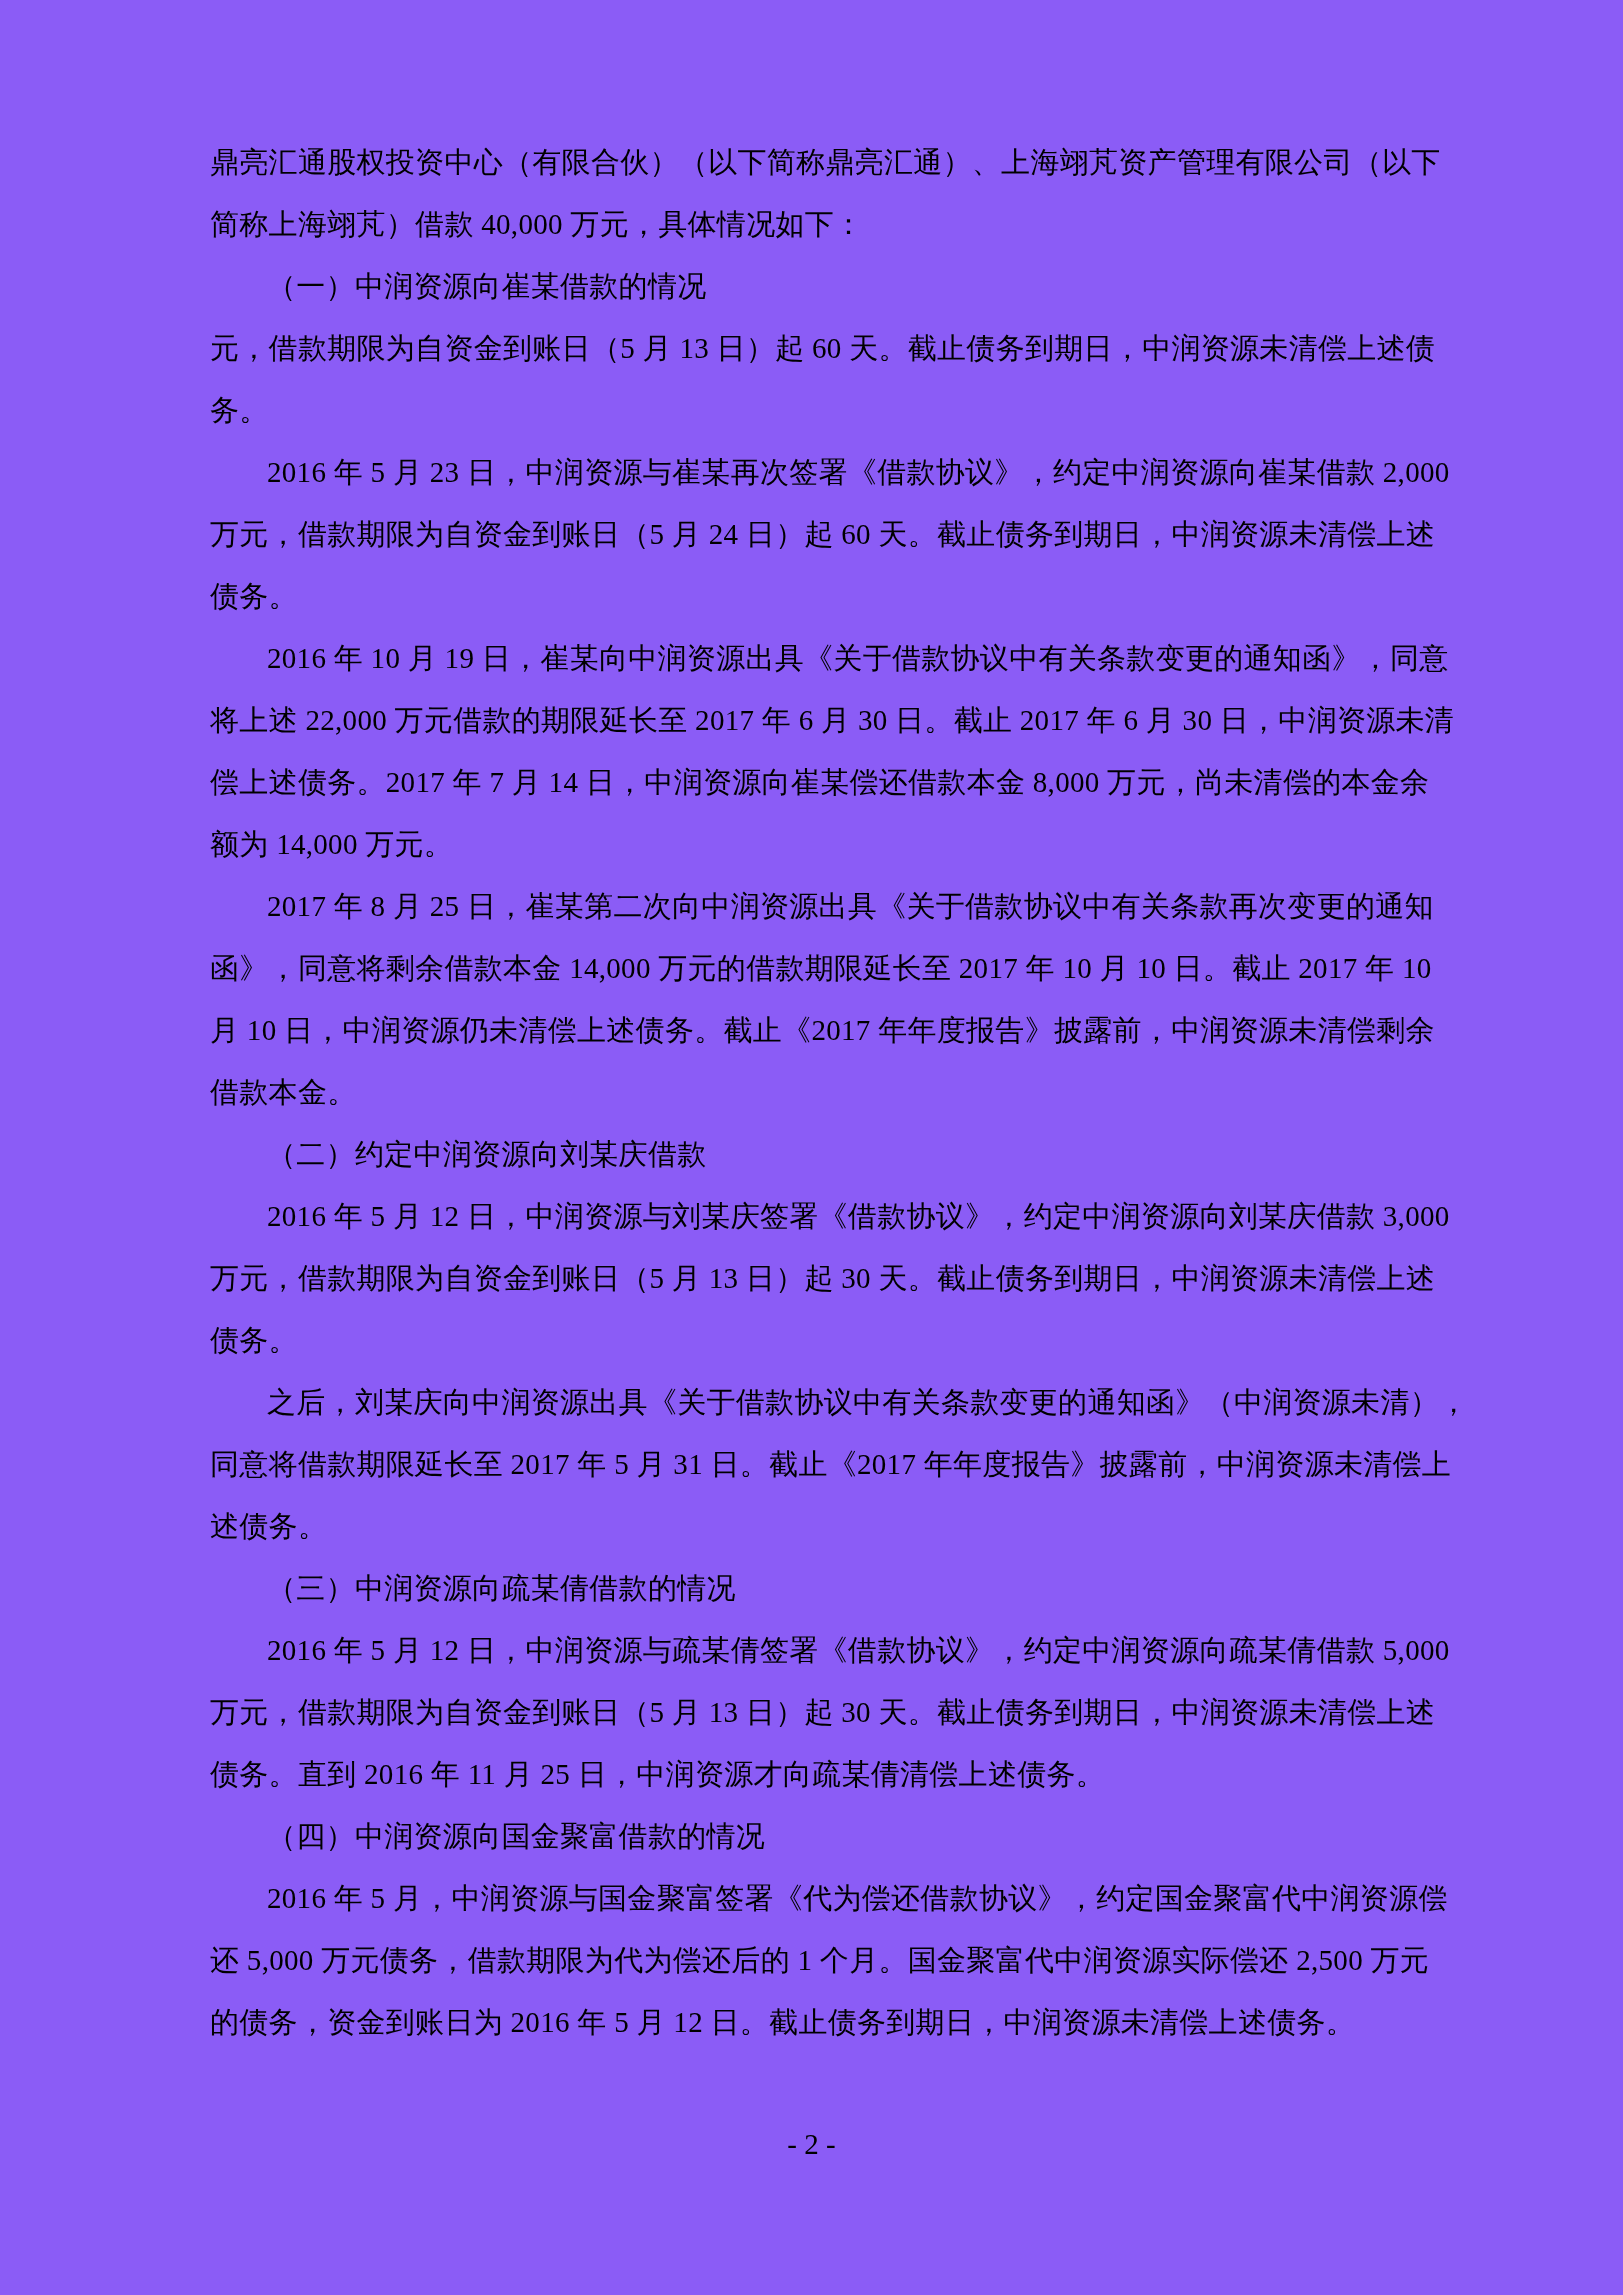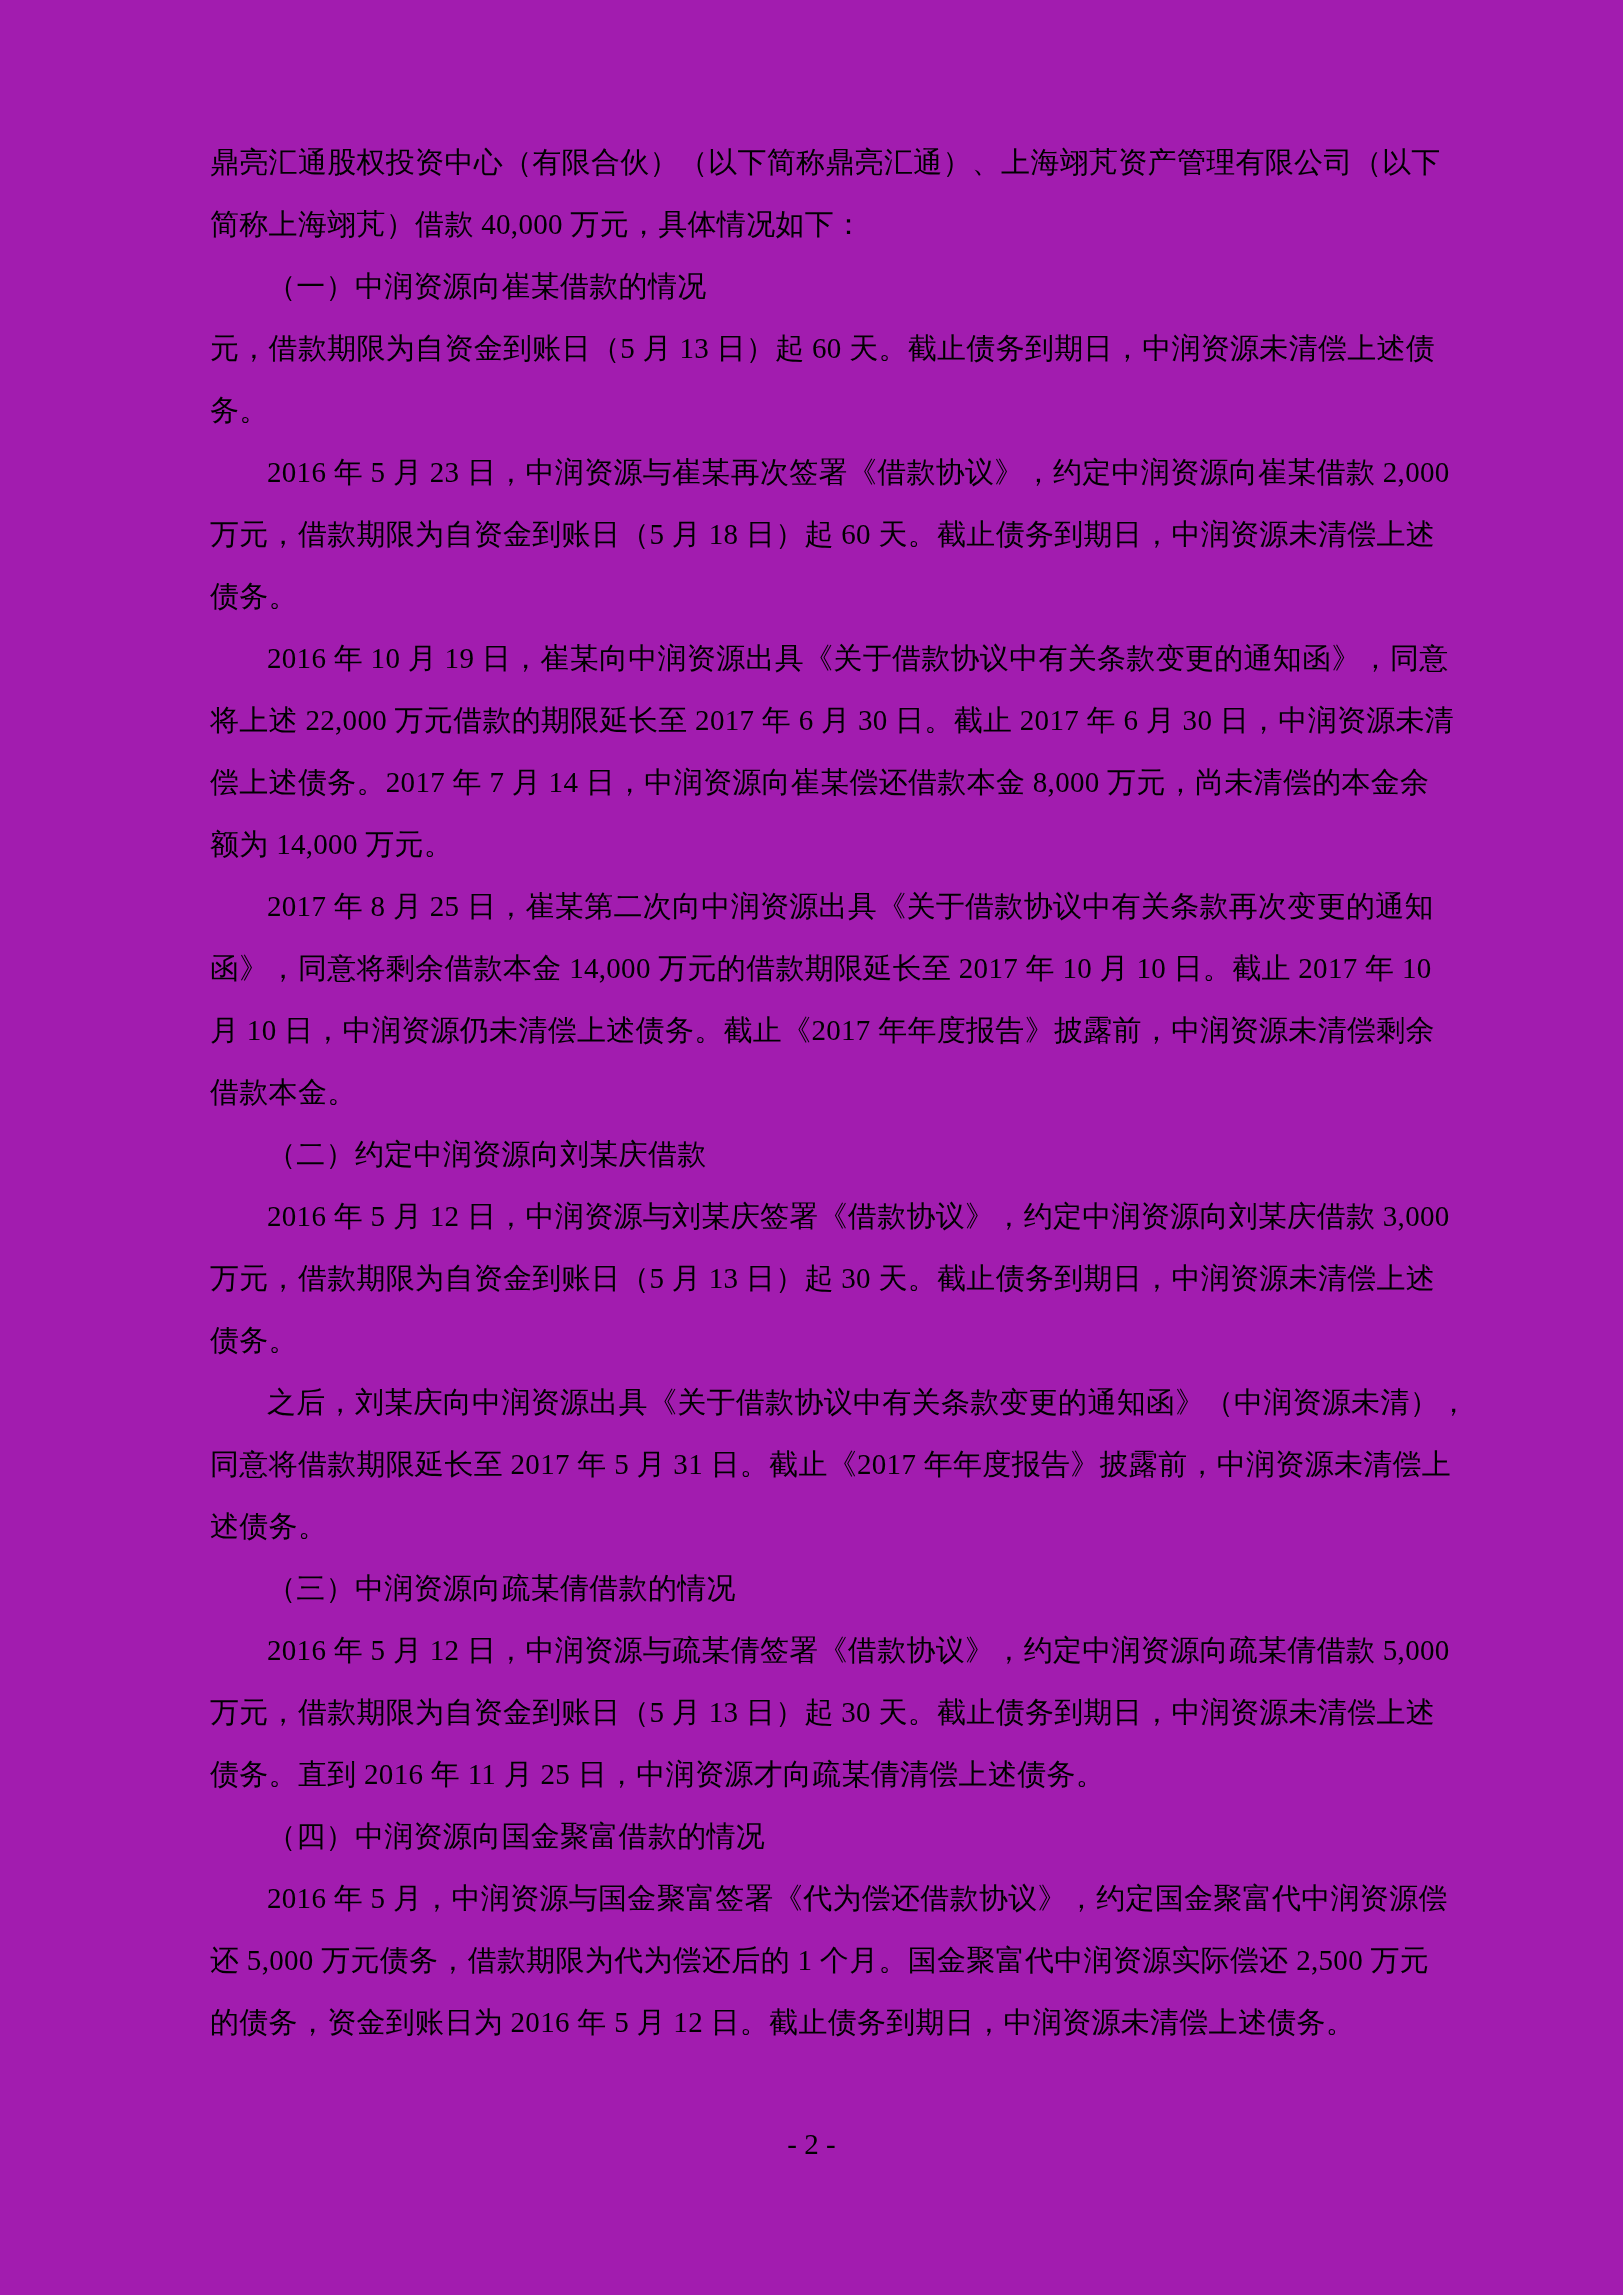--- a/index.html
+++ b/index.html
@@ -13,21 +13,21 @@
     position: relative;
     font-family: "Liberation Serif", "DejaVu Serif", serif;
     color: #000000;
     overflow: hidden;
   }
   .page {
     position: absolute;
     left: 0; top: 0;
     width: 1623px;
     height: 2295px;
-    background: #a21caf;
+    background: #8b5cf6;
   }
   .content {
     position: absolute;
     left: 210px;
     top: 131px;
     width: 1207px;
   }
   .line {
     font-size: 29px;
     line-height: 62px;
@@ -59,21 +59,21 @@
 <body>
 
 <div class="page">
   <div class="content">
     <div class="line j">鼎亮汇通股权投资中心（有限合伙）（以下简称鼎亮汇通）、上海翊芃资产管理有限公司（以下</div>
     <div class="line">简称上海翊芃）借款 40,000 万元，具体情况如下：</div>
     <div class="line i">（一）中润资源向崔某借款的情况</div>
     <div class="line j">元，借款期限为自资金到账日（5 月 13 日）起 60 天。截止债务到期日，中润资源未清偿上述债</div>
     <div class="line">务。</div>
     <div class="line i j">2016 年 5 月 23 日，中润资源与崔某再次签署《借款协议》，约定中润资源向崔某借款 2,000</div>
-    <div class="line j">万元，借款期限为自资金到账日（5 月 18 日）起 60 天。截止债务到期日，中润资源未清偿上述</div>
+    <div class="line j">万元，借款期限为自资金到账日（5 月 24 日）起 60 天。截止债务到期日，中润资源未清偿上述</div>
     <div class="line">债务。</div>
     <div class="line i j">2016 年 10 月 19 日，崔某向中润资源出具《关于借款协议中有关条款变更的通知函》，同意</div>
     <div class="line j">将上述 22,000 万元借款的期限延长至 2017 年 6 月 30 日。截止 2017 年 6 月 30 日，中润资源未清</div>
     <div class="line j">偿上述债务。2017 年 7 月 14 日，中润资源向崔某偿还借款本金 8,000 万元，尚未清偿的本金余</div>
     <div class="line">额为 14,000 万元。</div>
     <div class="line i j">2017 年 8 月 25 日，崔某第二次向中润资源出具《关于借款协议中有关条款再次变更的通知</div>
     <div class="line j">函》，同意将剩余借款本金 14,000 万元的借款期限延长至 2017 年 10 月 10 日。截止 2017 年 10</div>
     <div class="line j">月 10 日，中润资源仍未清偿上述债务。截止《2017 年年度报告》披露前，中润资源未清偿剩余</div>
     <div class="line">借款本金。</div>
     <div class="line i">（二）约定中润资源向刘某庆借款</div>

